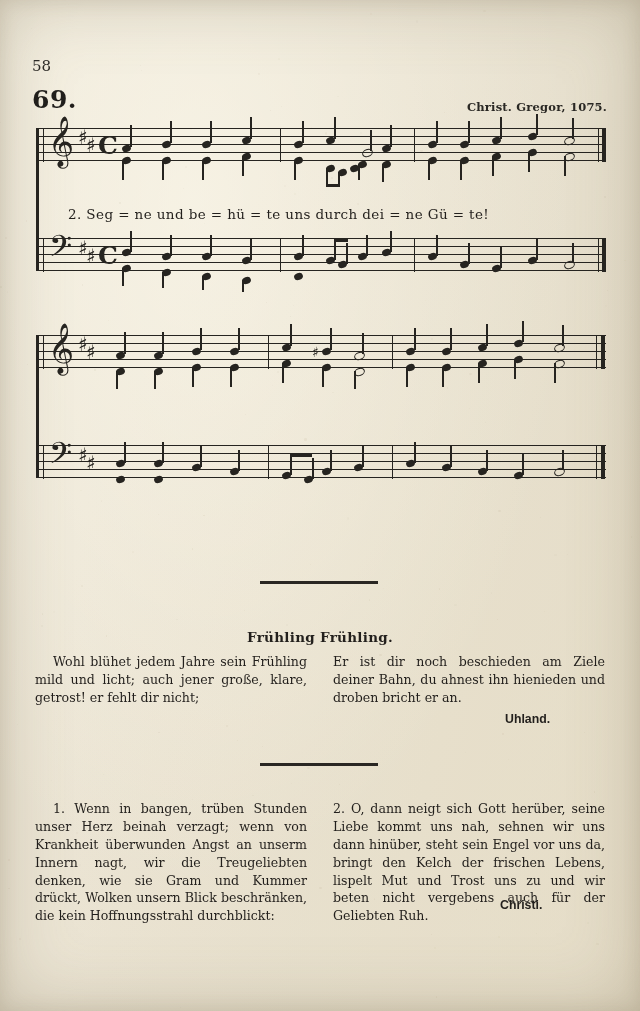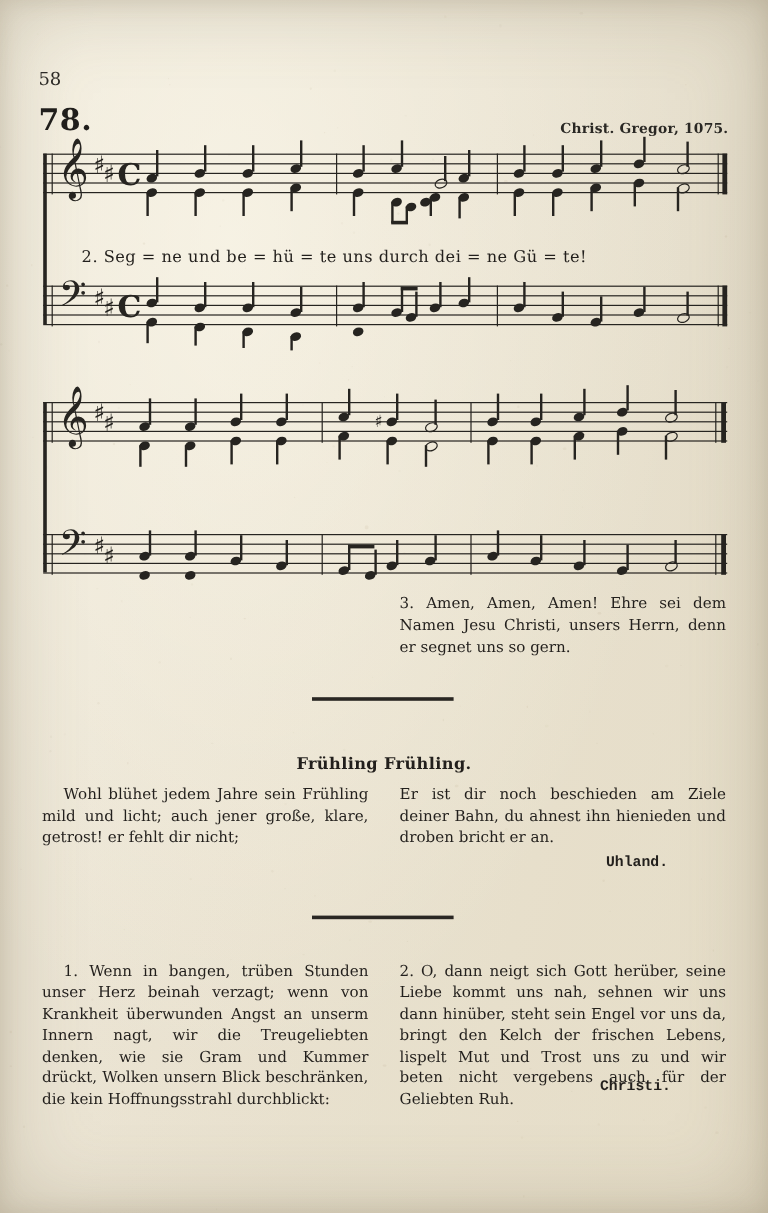--- a/index.html
+++ b/index.html
@@ -172,21 +172,21 @@
     width: 100%;
     text-align: center;
     font-family: "DejaVu Serif", serif;
     font-weight: bold;
     font-size: 13.5px;
     color: #221f1c;
     letter-spacing: 0.3px;
   }
   .author {
     position: absolute;
-    font-family: Liberation Mono, monospace;
+    font-family: Liberation Sans, sans-serif;
     font-weight: bold;
     font-size: 12.3px;
     color: #221f1c;
   }
 </style>
 </head>
 <body>
 
 <div class="page">
     <div class="speckle" style="width: 1.6747px; height: 1.6747px; left: 191.529px; top: 548.257px; opacity: 0.495482;"></div>
@@ -348,21 +348,21 @@
     <div class="speckle" style="width: 1.34078px; height: 1.34078px; left: 158.329px; top: 731.505px; opacity: 0.48577;"></div>
     <div class="speckle" style="width: 1.98689px; height: 1.98689px; left: 132.049px; top: 551.497px; opacity: 0.291796;"></div>
     <div class="speckle" style="width: 2.12709px; height: 2.12709px; left: 407.01px; top: 812.679px; opacity: 0.161674;"></div>
     <div class="speckle" style="width: 0.941946px; height: 0.941946px; left: 42.7565px; top: 105.038px; opacity: 0.312204;"></div>
   </div>
 <div class="vignette"></div>
 
 <div class="content">
 
   <div class="page-number">58</div>
-  <div class="hymn-number">78.</div>
+  <div class="hymn-number">69.</div>
   <div class="attribution">Christ. Gregor, 1075.</div>
 
   <div class="system" style="top:128px; height:160px;">
 
     <div class="staff" style="top:0px;">
       <div class="line" style="top:0px;"></div>
       <div class="line" style="top:8px;"></div>
       <div class="line" style="top:16px;"></div>
       <div class="line" style="top:24px;"></div>
       <div class="line" style="top:32px;"></div>
@@ -659,21 +659,20 @@
     <div class="note" style="left:478px; top:137px;"></div>
     <div class="stem" style="left:486px; top:119px; height:21px;"></div>
 
     <div class="note hollow" style="left:518px; top:133px;"></div>
     <div class="stem" style="left:526px; top:115px; height:20px;"></div>
 
     <div class="barline" style="left:560px; top:110px; height:34px;"></div>
     <div class="barline thick" style="left:565px; top:110px; height:34px;"></div>
   </div>
 
-  <div class="verse-col" style="left:333px; top:494px; width:272px;">3. Amen, Amen, Amen! Ehre sei dem Namen Jesu Christi, unsers Herrn, denn er segnet uns so gern.</div>
 
   <div class="divider" style="left:260px; top:581px; width:118px;"></div>
 
   <div class="section-title" style="left:0px; top:629px;">Frühling Frühling.</div>
   <div class="verse-col" style="left:333px; top:653px; width:272px;">Er ist dir noch beschieden am Ziele deiner Bahn, du ahnest ihn hienieden und droben bricht er an.</div>
   <div class="verse-col" style="left:35px; top:653px; width:272px; text-indent:18px;">Wohl blühet jedem Jahre sein Frühling mild und licht; auch jener große, klare, getrost! er fehlt dir nicht;</div>
   <div class="author" style="left:505px; top:712px;">Uhland.</div>
 
   <div class="divider" style="left:260px; top:763px; width:118px;"></div>
 

